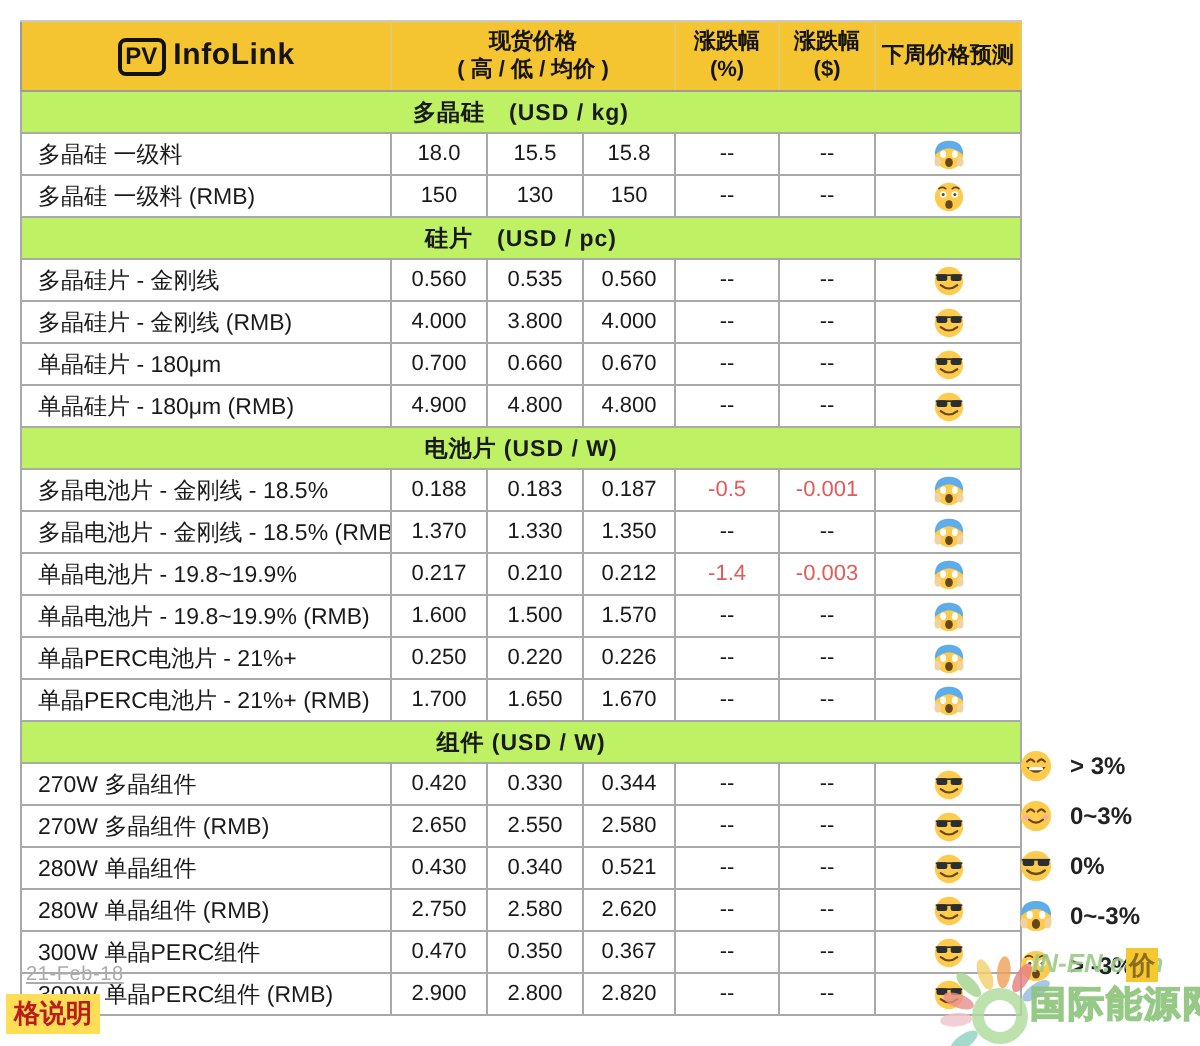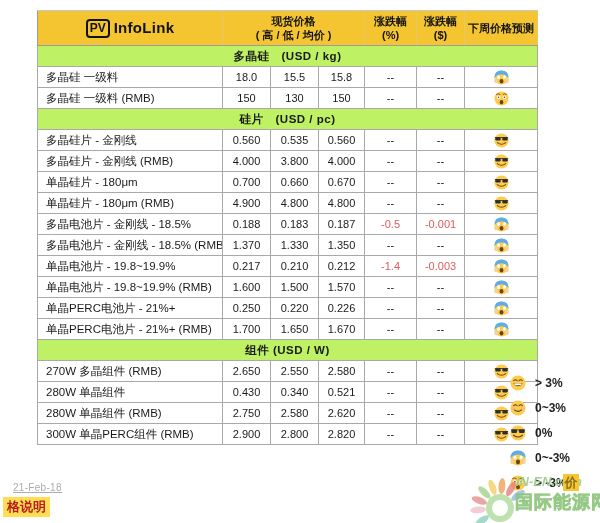--- a/index.html
+++ b/index.html
@@ -1,21 +1,21 @@
 <!DOCTYPE html>
 <html><head>
 <meta charset="utf-8">
 <style>
   html,body{margin:0;padding:0;background:#fff;}
   .stage{position:relative;width:600px;height:523px;background:#ffffff;overflow:hidden;
          font-family:"Liberation Sans","DejaVu Sans",sans-serif;color:#1a1a1a;}
 
   
   table.price{position:absolute;left:10px;top:10px;width:500px;border-collapse:collapse;
-              table-layout:fixed;border:1px solid #7d7d7d;background:#fff;margin-left:27px;}
+              table-layout:fixed;border:1px solid #7d7d7d;background:#fff;}
   table.price td{overflow:hidden;white-space:nowrap;}
   thead td{background:#F4C431;border:1px solid #e3c96a;border-top-color:#c9c9c9;border-bottom-color:#9b9b9b;
            text-align:center;font-weight:bold;font-size:11px;line-height:1.3;height:32px;color:#141414;}
   thead td.logo-cell{border-left-color:#9b9b9b;}
   tbody td{border:1px solid #a9a9a9;font-size:11px;height:20px;padding:0;text-align:center;background:#fff;}
   td.section-cell{background:#bef264;font-weight:bold;font-size:11.5px;text-align:center;letter-spacing:.5px;}
   td.name-cell{text-align:left;padding-left:8px;font-size:11.5px;}
   td.neg{color:#E05B5B;}
   td.emoji-cell svg{vertical-align:middle;}
 
@@ -173,20 +173,23 @@
           <td>--</td>
           <td class="emoji-cell"><span><svg width="15" height="15" viewBox="0 0 36 36">
                 <circle cx="18" cy="18" r="17" fill="#FFCB4C"></circle>
                 <path d="M8 23q10 8 20 0" stroke="#65471B" stroke-width="2.6" fill="none" stroke-linecap="round"></path>
                 <rect x="3" y="10" width="13" height="8" rx="3" fill="#292F33"></rect>
                 <rect x="20" y="10" width="13" height="8" rx="3" fill="#292F33"></rect>
                 <rect x="2" y="10" width="32" height="2" fill="#292F33"></rect>
               </svg></span></td>
         </tr>
         <tr>
+          <td colspan="7" class="section-cell">电池片 (USD / W)</td>
+        </tr>
+        <tr>
           <td class="name-cell">多晶电池片 - 金刚线 - 18.5%</td>
           <td>0.188</td>
           <td>0.183</td>
           <td>0.187</td>
           <td class="neg">-0.5</td>
           <td class="neg">-0.001</td>
           <td class="emoji-cell"><span><svg width="15" height="15" viewBox="0 0 36 36">
                 <circle cx="18" cy="18" r="17" fill="#FFCB4C"></circle>
                 <path d="M1 18Q1 1 18 1q17 0 17 17-9-8-17-8T1 18z" fill="#5DADEC"></path>
                 <ellipse cx="4.5" cy="26" rx="4" ry="6" fill="#F3D2A2"></ellipse>
@@ -278,20 +281,35 @@
                 <ellipse cx="31.5" cy="26" rx="4" ry="6" fill="#F3D2A2"></ellipse>
                 <ellipse cx="11" cy="17" rx="3.5" ry="4.5" fill="#fff"></ellipse>
                 <ellipse cx="25" cy="17" rx="3.5" ry="4.5" fill="#fff"></ellipse>
                 <ellipse cx="18" cy="27" rx="4.6" ry="5.5" fill="#65471B"></ellipse>
               </svg></span></td>
         </tr>
         <tr>
           <td colspan="7" class="section-cell">组件 (USD / W)</td>
         </tr>
         <tr>
+          <td class="name-cell">270W 多晶组件</td>
+          <td>0.420</td>
+          <td>0.330</td>
+          <td>0.344</td>
+          <td>--</td>
+          <td>--</td>
+          <td class="emoji-cell"><span><svg width="15" height="15" viewBox="0 0 36 36">
+                <circle cx="18" cy="18" r="17" fill="#FFCB4C"></circle>
+                <path d="M8 23q10 8 20 0" stroke="#65471B" stroke-width="2.6" fill="none" stroke-linecap="round"></path>
+                <rect x="3" y="10" width="13" height="8" rx="3" fill="#292F33"></rect>
+                <rect x="20" y="10" width="13" height="8" rx="3" fill="#292F33"></rect>
+                <rect x="2" y="10" width="32" height="2" fill="#292F33"></rect>
+              </svg></span></td>
+        </tr>
+        <tr>
           <td class="name-cell">270W 多晶组件 (RMB)</td>
           <td>2.650</td>
           <td>2.550</td>
           <td>2.580</td>
           <td>--</td>
           <td>--</td>
           <td class="emoji-cell"><span><svg width="15" height="15" viewBox="0 0 36 36">
                 <circle cx="18" cy="18" r="17" fill="#FFCB4C"></circle>
                 <path d="M8 23q10 8 20 0" stroke="#65471B" stroke-width="2.6" fill="none" stroke-linecap="round"></path>
                 <rect x="3" y="10" width="13" height="8" rx="3" fill="#292F33"></rect>
@@ -312,20 +330,35 @@
                 <rect x="3" y="10" width="13" height="8" rx="3" fill="#292F33"></rect>
                 <rect x="20" y="10" width="13" height="8" rx="3" fill="#292F33"></rect>
                 <rect x="2" y="10" width="32" height="2" fill="#292F33"></rect>
               </svg></span></td>
         </tr>
         <tr>
           <td class="name-cell">280W 单晶组件 (RMB)</td>
           <td>2.750</td>
           <td>2.580</td>
           <td>2.620</td>
+          <td>--</td>
+          <td>--</td>
+          <td class="emoji-cell"><span><svg width="15" height="15" viewBox="0 0 36 36">
+                <circle cx="18" cy="18" r="17" fill="#FFCB4C"></circle>
+                <path d="M8 23q10 8 20 0" stroke="#65471B" stroke-width="2.6" fill="none" stroke-linecap="round"></path>
+                <rect x="3" y="10" width="13" height="8" rx="3" fill="#292F33"></rect>
+                <rect x="20" y="10" width="13" height="8" rx="3" fill="#292F33"></rect>
+                <rect x="2" y="10" width="32" height="2" fill="#292F33"></rect>
+              </svg></span></td>
+        </tr>
+        <tr>
+          <td class="name-cell">300W 单晶PERC组件</td>
+          <td>0.470</td>
+          <td>0.350</td>
+          <td>0.367</td>
           <td>--</td>
           <td>--</td>
           <td class="emoji-cell"><span><svg width="15" height="15" viewBox="0 0 36 36">
                 <circle cx="18" cy="18" r="17" fill="#FFCB4C"></circle>
                 <path d="M8 23q10 8 20 0" stroke="#65471B" stroke-width="2.6" fill="none" stroke-linecap="round"></path>
                 <rect x="3" y="10" width="13" height="8" rx="3" fill="#292F33"></rect>
                 <rect x="20" y="10" width="13" height="8" rx="3" fill="#292F33"></rect>
                 <rect x="2" y="10" width="32" height="2" fill="#292F33"></rect>
               </svg></span></td>
         </tr>

